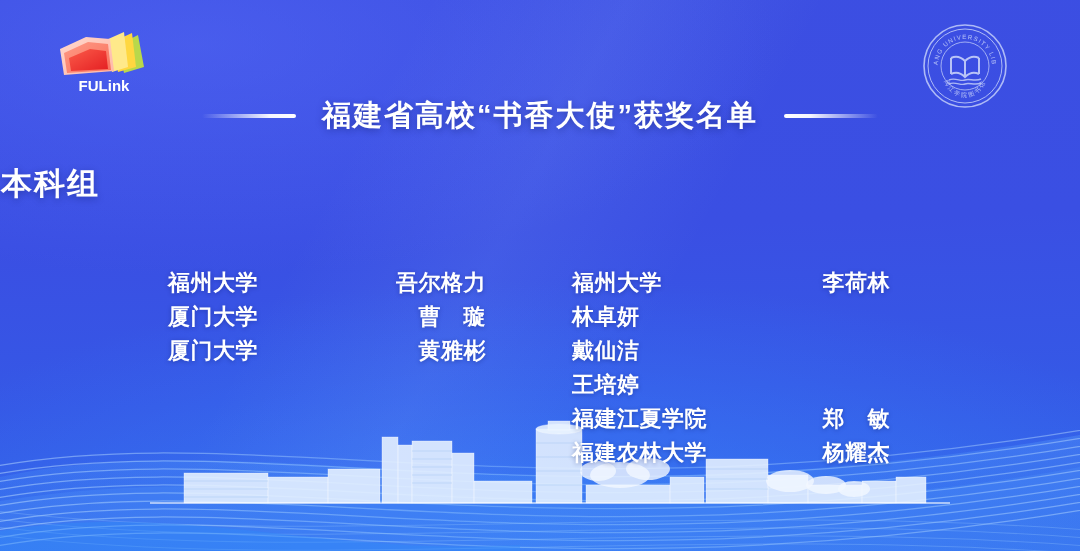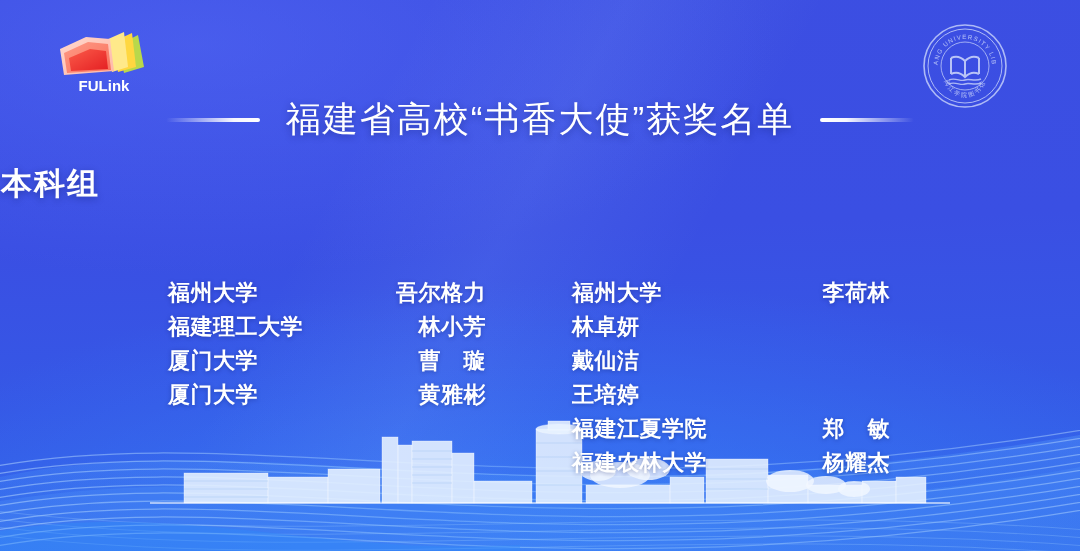--- a/index.html
+++ b/index.html
@@ -37,32 +37,32 @@
 
   
   .title-row {
     position:absolute; left:0; top:96px; width:1080px;
     display:flex; align-items:center; justify-content:center; gap:26px;
   }
   .dash { height:4px; width:94px; border-radius:2px; flex:0 0 auto; }
   .dash.left  { background:linear-gradient(90deg, rgba(255,255,255,0) 0%, rgba(255,255,255,.95) 72%, #ffffff 100%); }
   .dash.right { background:linear-gradient(270deg, rgba(255,255,255,0) 0%, rgba(255,255,255,.95) 72%, #ffffff 100%); }
   .title {
-    font-size:35px; font-weight:400; color:#ffffff; letter-spacing:2px;
+    font-size:29px; font-weight:700; color:#ffffff; letter-spacing:2px;
     white-space:nowrap; text-shadow:0 2px 7px rgba(10,20,90,.40);
   }
   .subtitle {
     position:absolute; left:1px; top:163px; width:1080px; text-align:left;
     font-size:31px; font-weight:700; color:#ffffff; letter-spacing:2px;
     text-shadow:0 2px 7px rgba(10,20,90,.38);
   }
 
   
   .winners {
-    position:absolute; left:168px; top:236px; width:744px;
+    position:absolute; left:168px; top:226px; width:744px;
     display:grid; grid-template-columns:1fr 1fr; column-gap:64px; row-gap:0;
   }
   .wcol { display:flex; flex-direction:column; }
   .wrow {
     display:flex; align-items:baseline; justify-content:space-between;
     height:34px; width:318px;
   }
   .school {
     font-size:22px; font-weight:700; color:#ffffff; white-space:nowrap;
     letter-spacing:.5px; text-shadow:0 1px 4px rgba(10,20,90,.35);
@@ -231,24 +231,20 @@
 
   <div class="subtitle">本科组</div>
 
   <div class="winners" id="winners">
       <div class="wcol">
         <div class="wrow">
           <span class="school">福州大学</span>
           <span class="person">吾尔格力</span>
         </div>
         <div class="wrow">
-          <span class="school">福建理工大学</span>
-          <span class="person">林小芳</span>
-        </div>
-        <div class="wrow">
           <span class="school">厦门大学</span>
           <span class="person">曹　璇</span>
         </div>
         <div class="wrow">
           <span class="school">厦门大学</span>
           <span class="person">黄雅彬</span>
         </div>
       </div>
       <div class="wcol">
         <div class="wrow">

